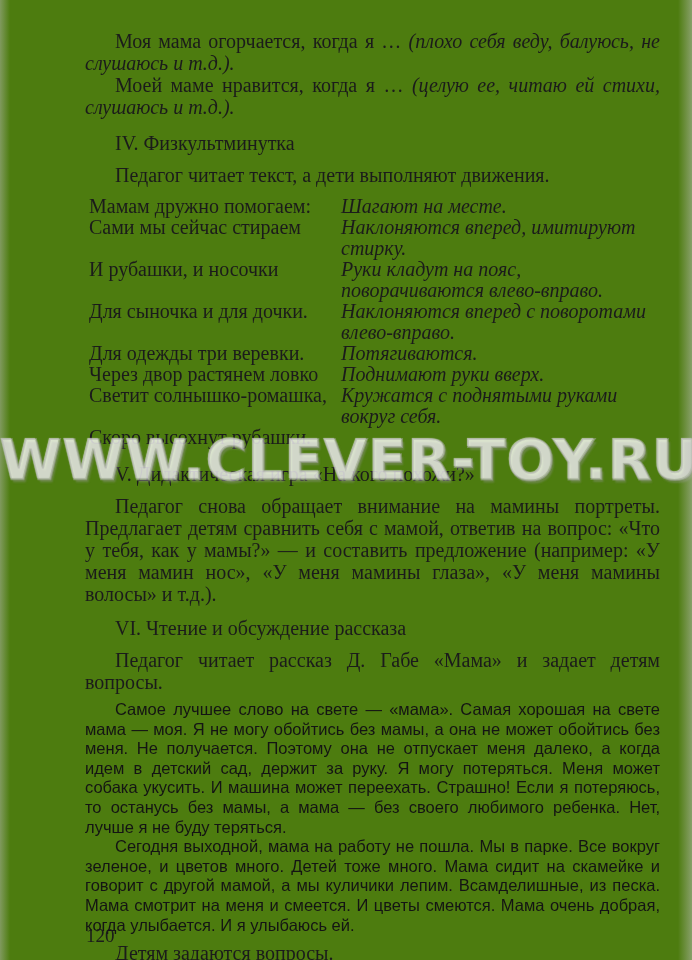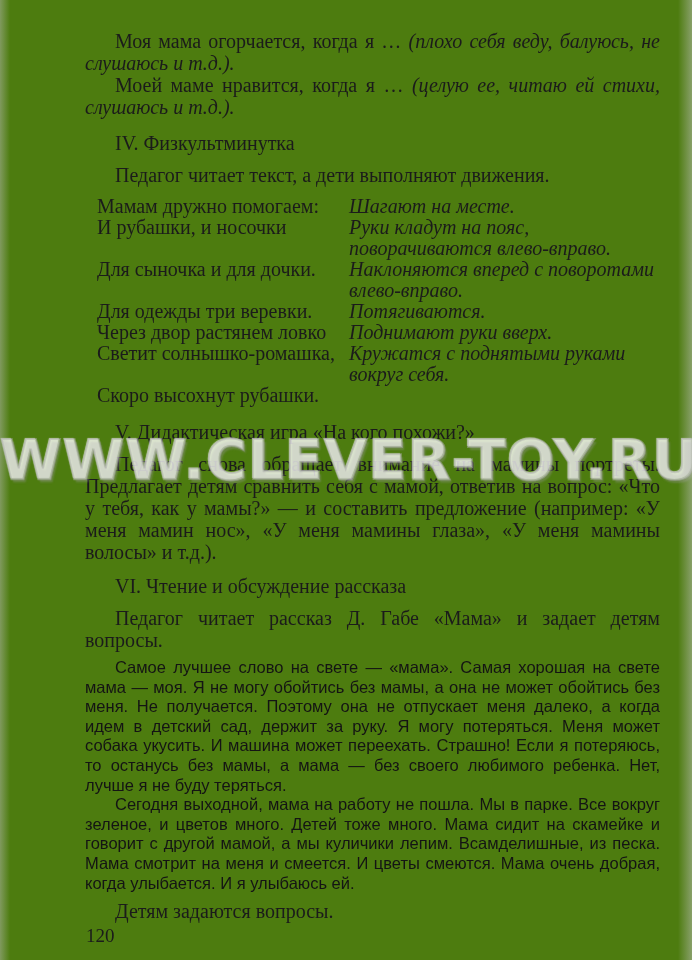--- a/index.html
+++ b/index.html
@@ -34,21 +34,21 @@
   .indent{text-indent:30px;}
   .just{text-align:justify;}
   .ital{font-style:italic;}
   h3{
     margin:13px 0 9px 0;
     padding-left:30px;
     font-size:20px;line-height:24px;
     font-weight:normal;
   }
   
-  .ex-table{margin:10px 0 0 12px;}
+  .ex-table{margin:10px 0 0 4px;}
   .ex-row{display:flex;align-items:flex-start;}
   .ex-left{width:252px;flex:0 0 252px;line-height:21px;}
   .ex-right{flex:1;font-style:italic;line-height:21px;text-align:left;}
   
   .story{margin-top:7px;font-family:"Liberation Sans", sans-serif;font-size:16.5px;line-height:19.6px;color:#141414;}
   .story p{text-indent:30px;text-align:justify;}
   .questions{margin-top:7px;}
   .page-number{
     position:absolute;left:86px;top:925px;
     font-size:19px;z-index:2;
@@ -75,20 +75,24 @@
     <p class="indent just"><span>Моей маме нравится, когда я … </span><span class="ital">(целую ее, читаю ей стихи, слушаюсь и т.д.).</span></p>
 
     <h3>IV. Физкультминутка</h3>
 
     <p class="indent">Педагог читает текст, а дети выполняют движения.</p>
 
     <div class="ex-table" id="exercise-table">
         <div class="ex-row">
           <div class="ex-left">Мамам дружно помогаем:</div>
           <div class="ex-right">Шагают на месте.</div>
+        </div>
+        <div class="ex-row">
+          <div class="ex-left">Сами мы сейчас стираем</div>
+          <div class="ex-right">Наклоняются вперед, имитируют стирку.</div>
         </div>
         <div class="ex-row">
           <div class="ex-left">И рубашки, и носочки</div>
           <div class="ex-right">Руки кладут на пояс, поворачиваются влево-вправо.</div>
         </div>
         <div class="ex-row">
           <div class="ex-left">Для сыночка и для дочки.</div>
           <div class="ex-right">Наклоняются вперед с поворотами влево-вправо.</div>
         </div>
         <div class="ex-row">

